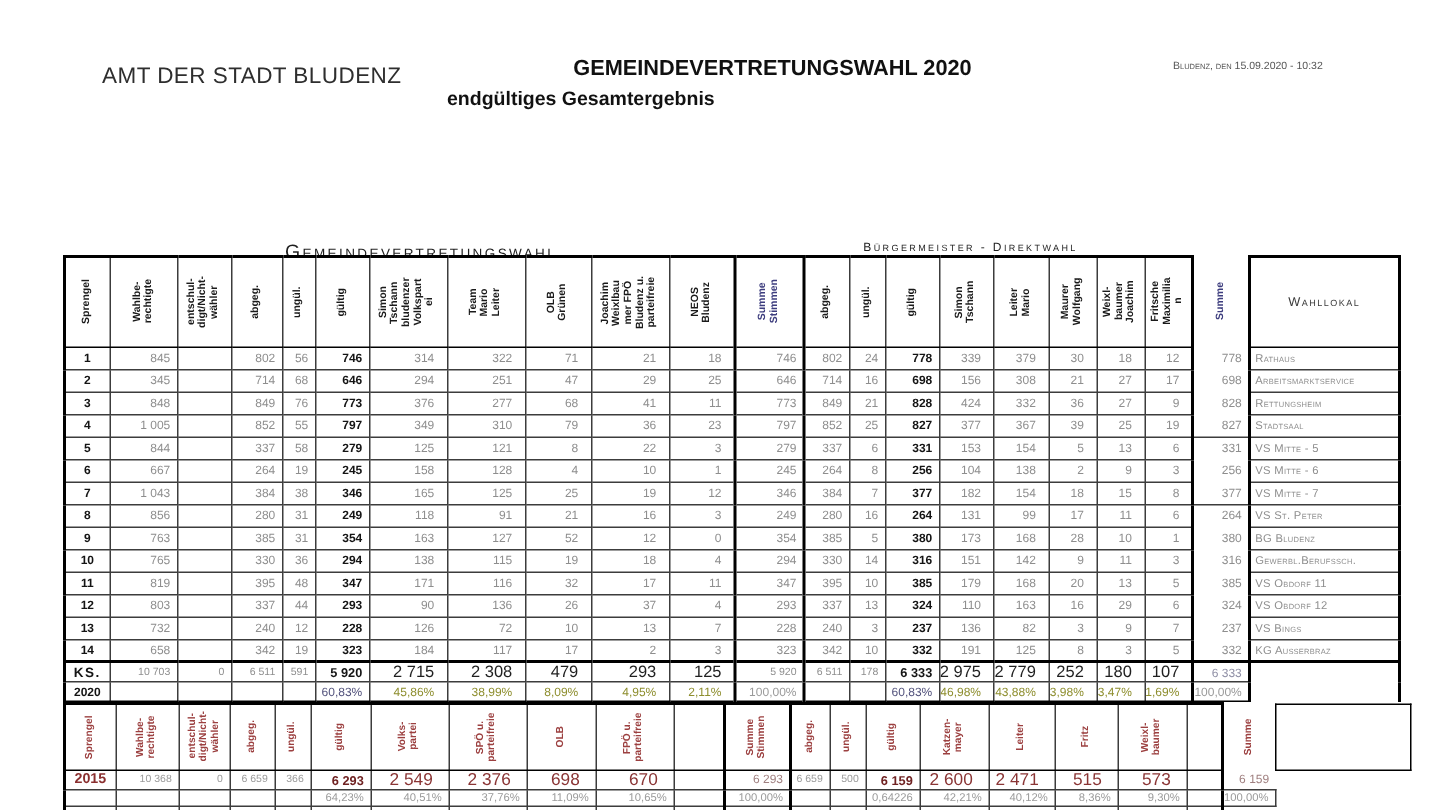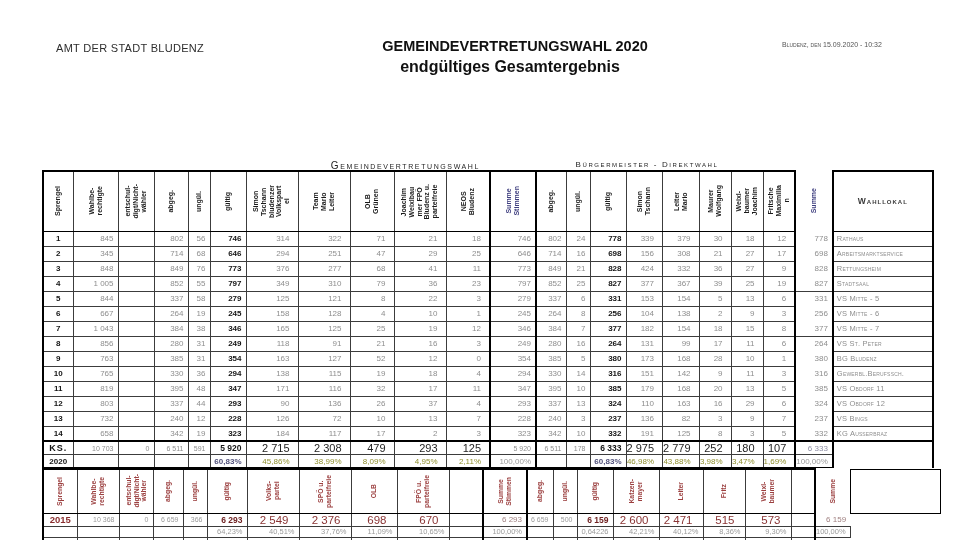--- a/index.html
+++ b/index.html
@@ -2,65 +2,65 @@
 <html><head>
 <meta charset="utf-8">
 <style>
 *{box-sizing:border-box}
 html,body{margin:0;padding:0}
 body{width:960px;height:540px;overflow:hidden;background:#fff;position:relative;
      font-family:"Liberation Sans",sans-serif;color:#222}
 .abs{position:absolute}
 
 
-.office{left:56px;top:42px;font-size:11px;letter-spacing:.3px;color:#2e2e2e}
+.office{left:68px;top:42px;font-size:15px;letter-spacing:.3px;color:#2e2e2e}
 .title{left:290px;top:38px;width:450px;text-align:center;font-size:14.5px;font-weight:bold;color:#111}
-.subtitle{left:285px;top:58px;width:450px;text-align:center;font-size:16px;font-weight:bold;color:#111}
+.subtitle{left:298px;top:58px;width:450px;text-align:left;font-size:13px;font-weight:bold;color:#111}
 .dateline{left:782px;top:41px;font-size:7px;color:#555;font-variant:small-caps}
 
 
-.gv-label{left:190px;top:160px;width:290px;text-align:right;font-size:10px;letter-spacing:1.6px;
+.gv-label{left:190px;top:160px;width:290px;text-align:left;font-size:13px;letter-spacing:1.6px;
           font-variant:small-caps;color:#1e1e1e}
 .bm-label{left:522px;top:160px;width:250px;text-align:center;font-size:8px;letter-spacing:1.6px;
           font-variant:small-caps;color:#1e1e1e}
 
 
 table{border-collapse:collapse;table-layout:fixed;background:#fff}
 th,td{border:1px solid #3c3c3c;padding:0;overflow:hidden;white-space:nowrap}
 .vh{writing-mode:vertical-rl;transform:rotate(180deg);white-space:pre-line;margin:0 auto;
     font-weight:bold;font-size:7px;line-height:1.12;color:#1a1a1a}
 .bl2{border-left:2px solid #000!important}
 .br2{border-right:2px solid #000!important}
 
 
 #tmain{left:42px;top:170px}
 #tmain th{height:60px;vertical-align:middle;text-align:center;
           border-top:2px solid #000;border-bottom:1.5px solid #000}
 #tmain th.nob{border:none}
 #tmain th.sum .vh,#tmain th.nob .vh{color:#3d3d7e}
-#tmain th.lokal{font-variant:small-caps;font-size:8.5px;letter-spacing:1px;color:#3a3a3a;font-weight:bold}
+#tmain th.lokal{font-variant:small-caps;font-size:8.5px;letter-spacing:1px;color:#3a3a3a;font-weight:normal}
 #tmain td{height:15px;font-size:8px;color:#8e8e8e;text-align:right;padding-right:4px}
 #tmain td.sprg{font-weight:bold;color:#141414;text-align:center;padding-right:0}
 #tmain td.valid{font-weight:bold;color:#141414}
 #tmain td.party{padding-right:8px}
 #tmain td.sum{color:#8e8e8e}
 #tmain td.nob{border:none;color:#8e8e8e}
 #tmain td.lokal{text-align:left;padding:0 0 0 3px;font-variant:small-caps;font-size:7.5px;
                 letter-spacing:.2px;color:#8e8e8e}
 #tmain tbody tr:nth-child(4) td.nob,
 #tmain tbody tr:nth-child(7) td.nob{border-bottom:1px solid #3c3c3c}
 #tmain tr.ks td{border-top:2.5px solid #000;height:13px;font-size:7px}
 #tmain tr.ks td.sprg{font-size:9px;letter-spacing:1px}
 #tmain tr.ks td.valid{font-size:8.5px}
 #tmain tr.ks td.party{font-size:11px;color:#1f1f1f}
 #tmain tr.ks td.nob{border:none;border-top:2.5px solid #000;color:#8f8fa5;font-size:8px}
 #tmain tr.ks td.lokal{border:none;border-top:2.5px solid #000}
 #tmain tr.p2020 td{height:13px;color:#9a9a9a;border-bottom:1.5px solid #000}
 #tmain tr.p2020 td.sprg{color:#141414}
-#tmain tr.p2020 td.valid{font-weight:bold;color:#52527c}
+#tmain tr.p2020 td.valid{font-weight:normal;color:#52527c}
 #tmain tr.p2020 td.party{color:#8e8e2e}
 #tmain tr.p2020 td.nob{border:1px solid #3c3c3c;border-bottom:1.5px solid #000;color:#9a9a9a}
 #tmain tr.p2020 td.lokal{border:none}
 
 
 #t2015{left:42px;top:468px}
 #t2015 th{height:44px;vertical-align:middle;text-align:center;
           border-top:2px solid #000;border-bottom:1.5px solid #000}
 #t2015 th .vh{color:#9c4040;font-size:6.8px}
 #t2015 th.nob{border:none}

